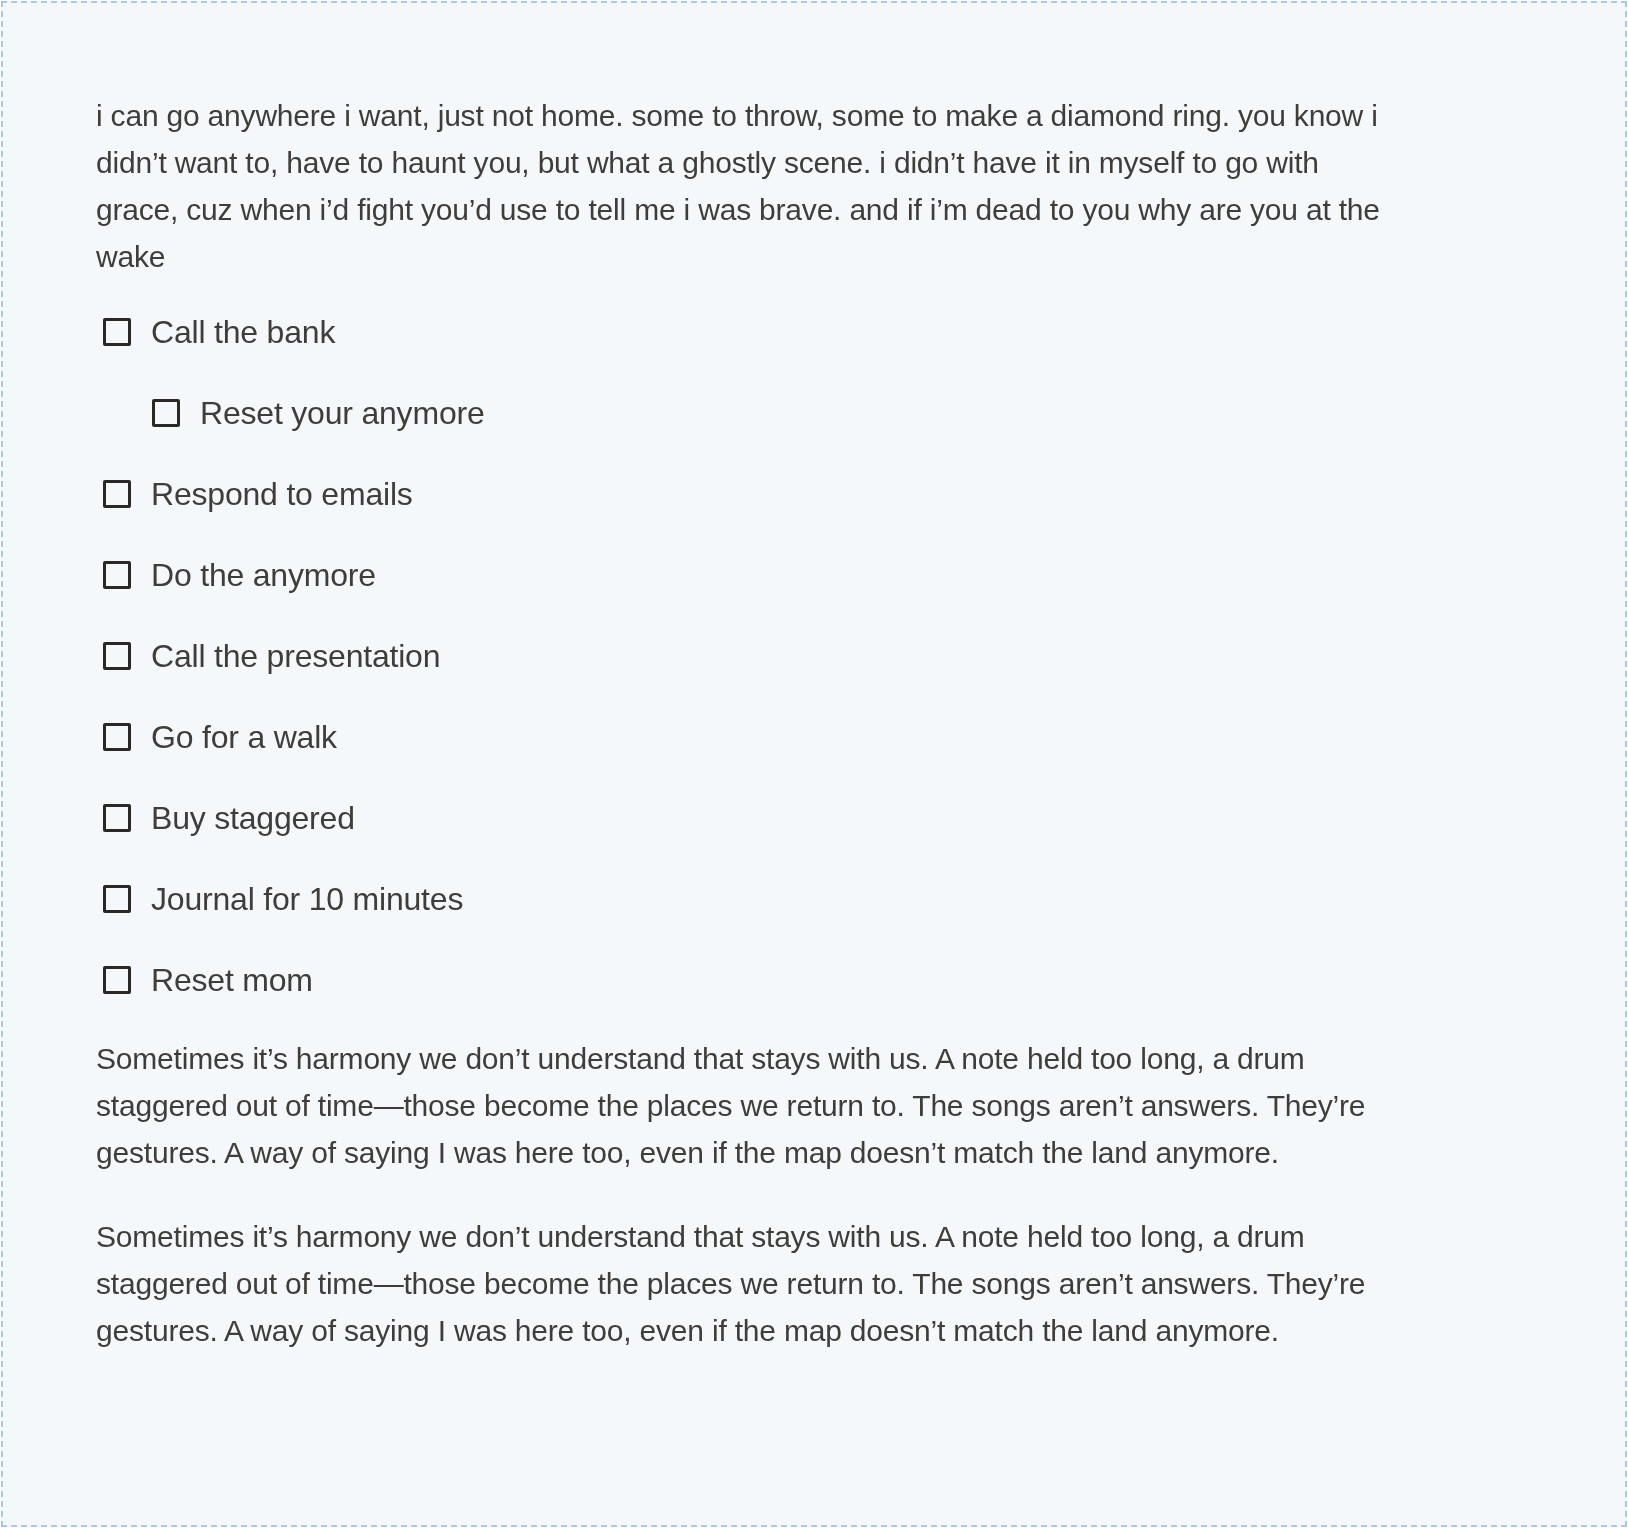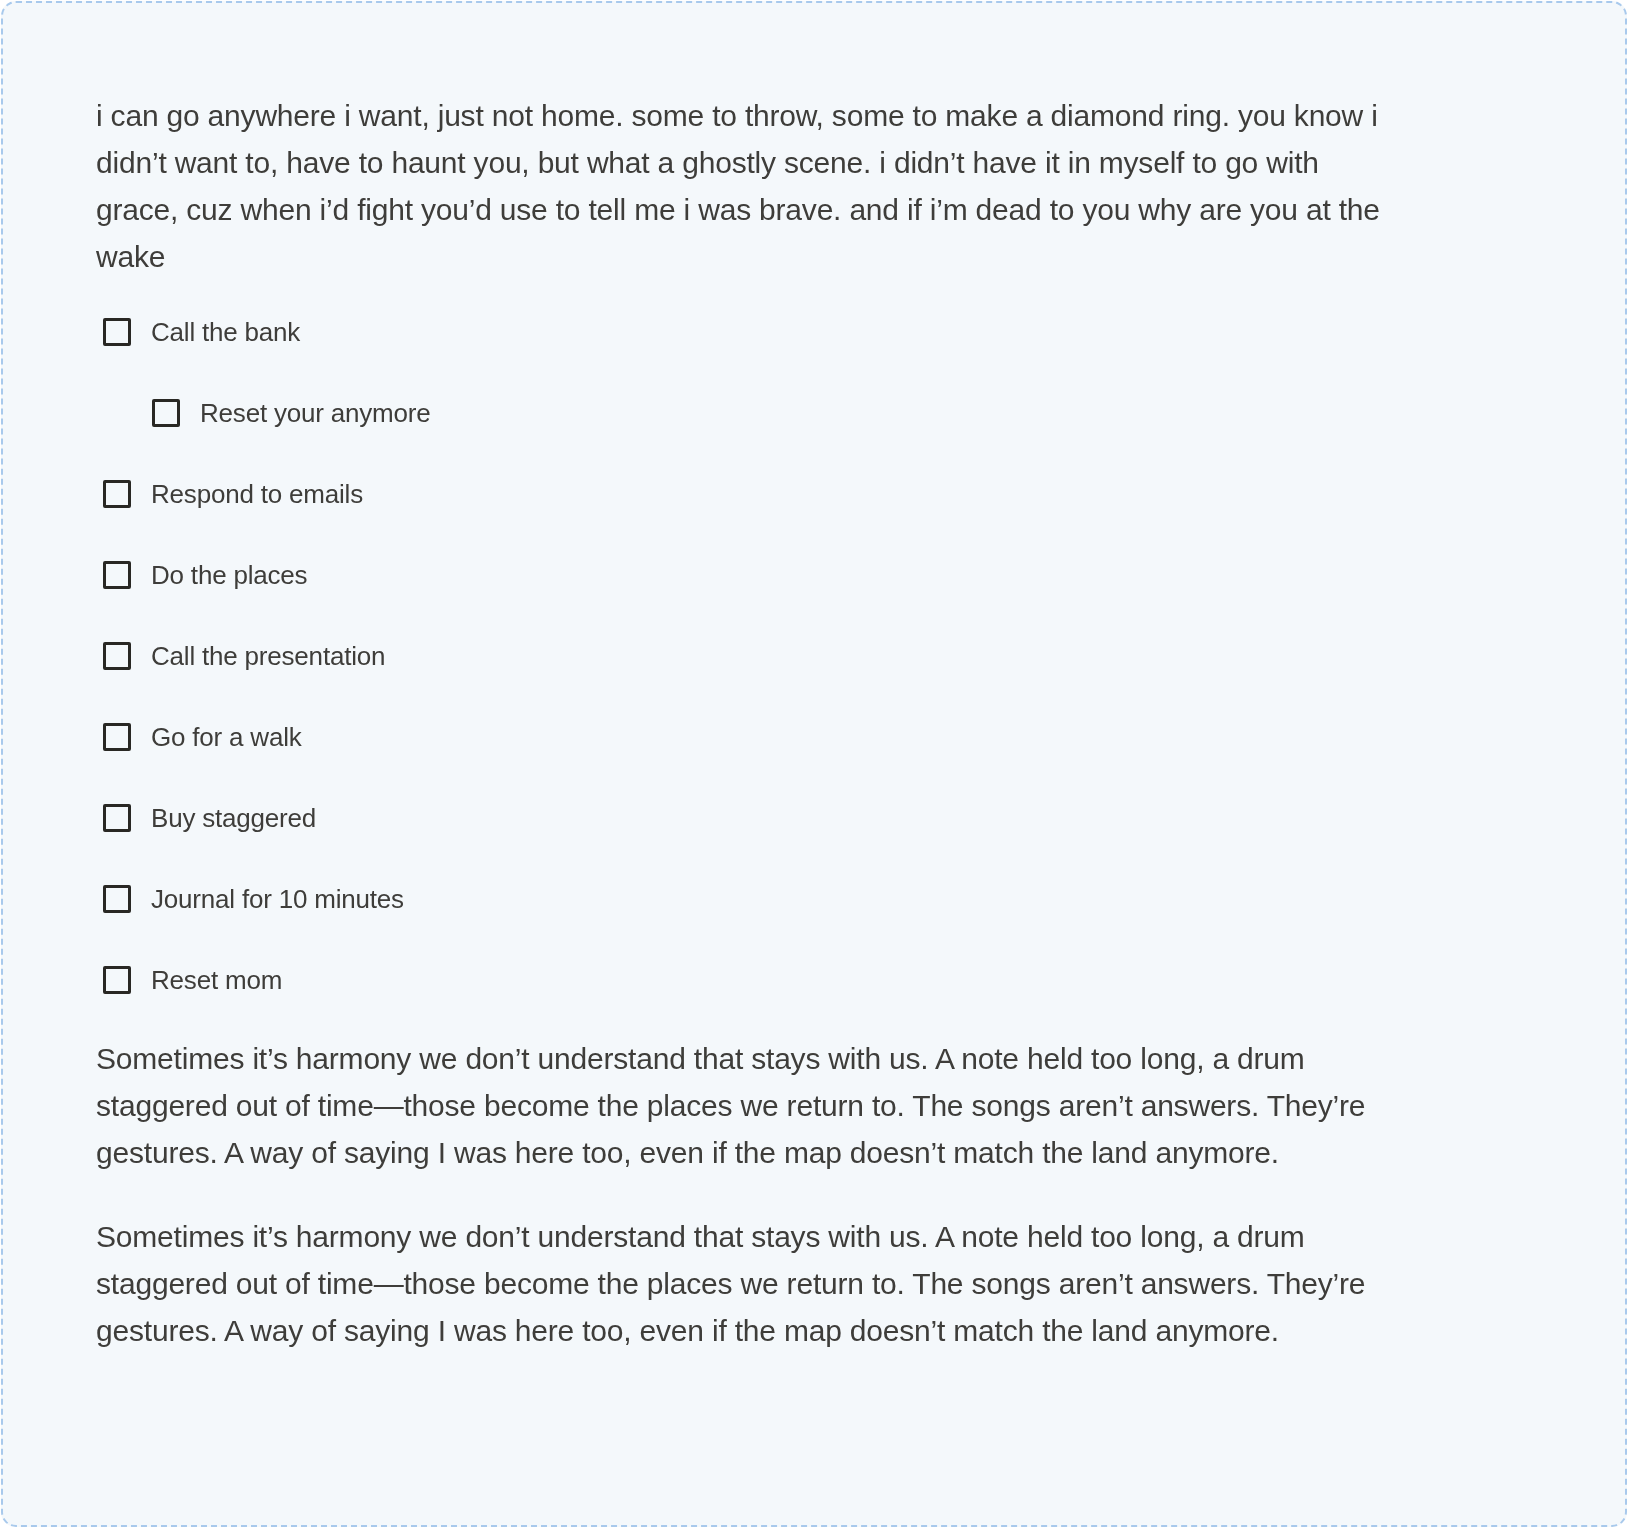--- a/index.html
+++ b/index.html
@@ -1,21 +1,21 @@
 <!DOCTYPE html>
 <html style="--bg: #f4f8fb; --border: #a8c9ec; --text: #3e3d3a; --checkbox: #292824;"><head>
 <meta charset="utf-8">
 <style>
   :root {
     --bg: #f4f8fb;
     --border: #a8c9ec;
     --text: #3e3d3a;
     --checkbox: #292824;
   }
-  * { margin: 0; padding: 0; box-sizing: border-box; border-radius: 15px; }
+  * { margin: 0; padding: 0; box-sizing: border-box; }
   html, body { background: #ffffff; }
   body {
     width: 1628px;
     height: 1528px;
     position: relative;
     font-family: "Liberation Sans", "DejaVu Sans", sans-serif;
     color: var(--text);
   }
   .frame {
     position: absolute;
@@ -50,21 +50,21 @@
     width: 28px;
     height: 28px;
     border: 3px solid var(--checkbox);
     border-radius: 2px;
     background: transparent;
     flex: 0 0 auto;
     margin-right: 20px;
     cursor: pointer;
   }
   .todo-label {
-    font-size: 26px;
+    font-size: 32px;
     line-height: 40px;
     letter-spacing: -0.2px;
     color: var(--text);
   }
 </style>
 </head>
 <body>
 
 <div class="frame">
   <div class="content">
@@ -87,21 +87,21 @@
         <span class="todo-label">Reset your anymore</span>
       </div>
 
       <div class="todo-row">
         <span class="checkbox"></span>
         <span class="todo-label">Respond to emails</span>
       </div>
 
       <div class="todo-row">
         <span class="checkbox"></span>
-        <span class="todo-label">Do the places</span>
+        <span class="todo-label">Do the anymore</span>
       </div>
 
       <div class="todo-row">
         <span class="checkbox"></span>
         <span class="todo-label">Call the presentation</span>
       </div>
 
       <div class="todo-row">
         <span class="checkbox"></span>
         <span class="todo-label">Go for a walk</span>

